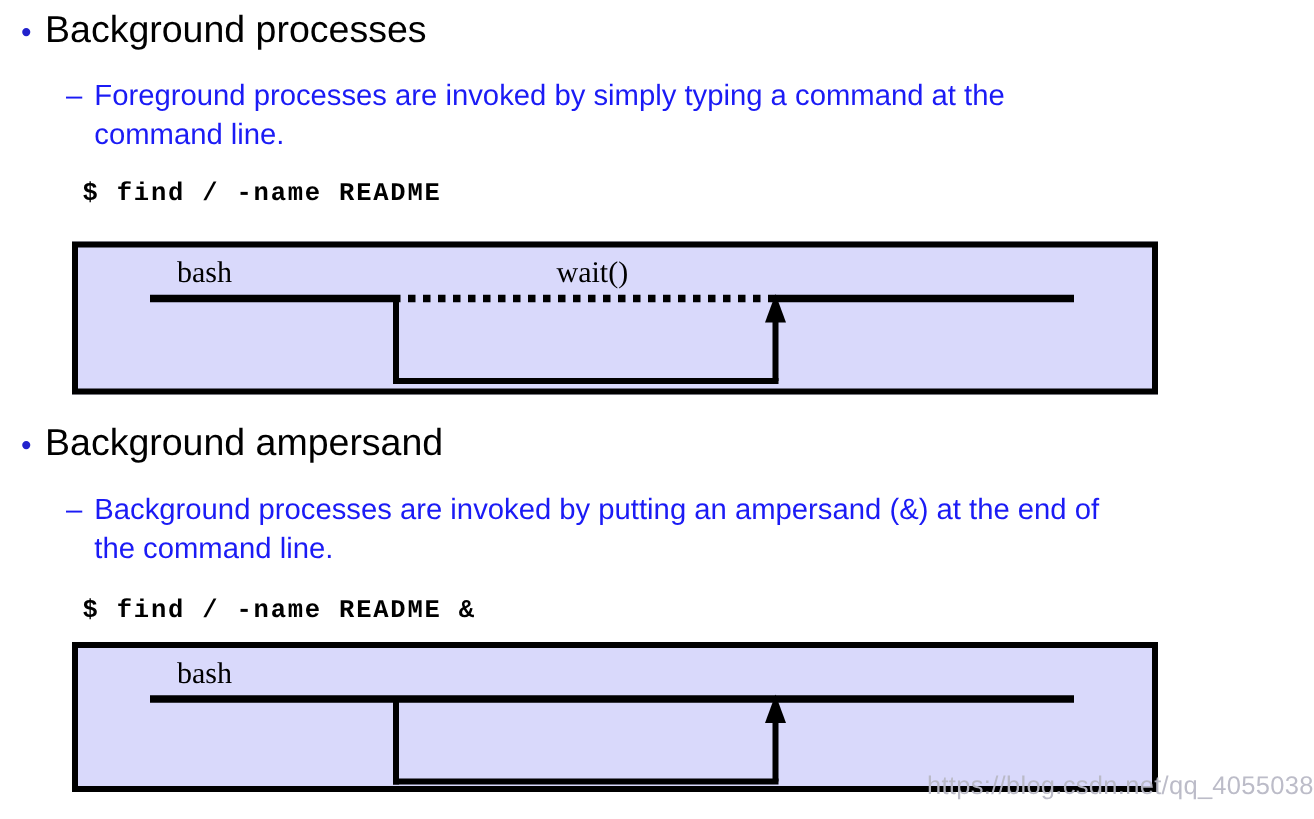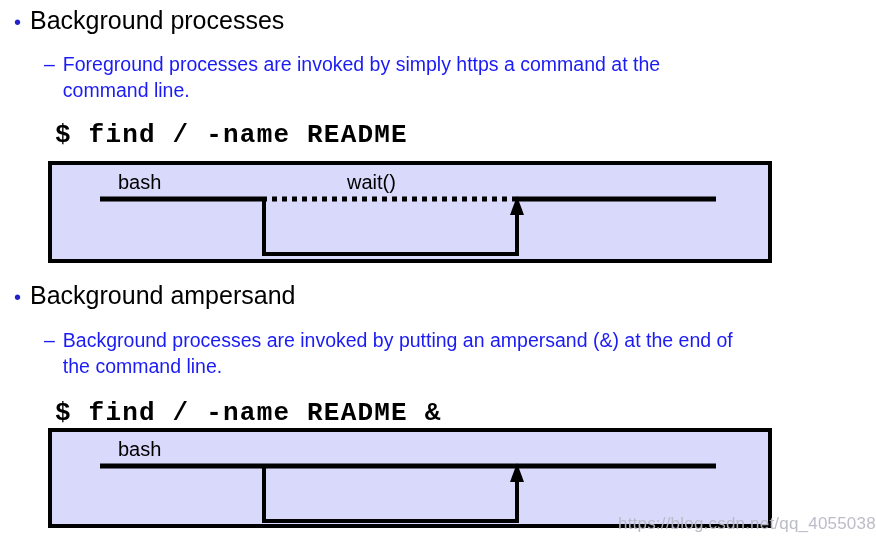--- a/index.html
+++ b/index.html
@@ -49,32 +49,33 @@
   }
   .bullet-l2 .l2-text {
     display: block;
   }
 
   
   .cmdline {
     position: absolute;
     font-family: "Liberation Mono", "DejaVu Sans Mono", monospace;
     font-weight: bold;
-    font-size: 26px;
+    font-size: 17px;
     letter-spacing: 1.2px;
     color: #000000;
     white-space: pre;
   }
 
   
   .diagram {
     position: absolute;
     background: #d9d9fb;
     border: 4px solid #000000;
     box-sizing: border-box;
+    font-family: Liberation Serif, serif;
   }
   .diagram svg {
     display: block;
     position: absolute;
     left: 0;
     top: 0;
   }
   .diag-label {
     position: absolute;
     font-size: 20px;
@@ -97,42 +98,42 @@
 </head>
 <body>
 
 <div class="bullet-l1" style="left:14px; top:7px;">
   <span class="dot">•</span>
   <span>Background processes</span>
 </div>
 
 <div class="bullet-l2" style="left:44px; top:52px;">
   <span class="dash">–</span>
-  <span class="l2-text">Foreground processes are invoked by simply https a command at the command line.</span>
+  <span class="l2-text">Foreground processes are invoked by simply typing a command at the command line.</span>
 </div>
 
 <div class="cmdline" style="left:55px; top:120px;">$ find / -name README</div>
 
 <div class="diagram" style="left:48px; top:161px; width:724px; height:102px;">
   <svg width="716" height="94" viewBox="0 0 716 94">
 
     <line x1="48" y1="34" x2="210" y2="34" stroke="#000000" stroke-width="5"></line>
 
     <line x1="210" y1="34" x2="465" y2="34" stroke="#000000" stroke-width="5" stroke-dasharray="5 5"></line>
 
     <line x1="465" y1="34" x2="664" y2="34" stroke="#000000" stroke-width="5"></line>
 
     <line x1="212" y1="34" x2="212" y2="91" stroke="#000000" stroke-width="4"></line>
     <line x1="210" y1="89" x2="467" y2="89" stroke="#000000" stroke-width="4"></line>
 
     <line x1="465" y1="89" x2="465" y2="44" stroke="#000000" stroke-width="4"></line>
     <polygon points="465,31 458,50 472,50" fill="#000000"></polygon>
   </svg>
   <div class="diag-label" style="left:66px; top:6px;">bash</div>
-  <div class="diag-label" style="left:295px; top:6px;">wait()</div>
+  <div class="diag-label" style="left:319px; top:6px;">wait()</div>
 </div>
 
 <div class="bullet-l1" style="left:14px; top:282px;">
   <span class="dot">•</span>
   <span>Background ampersand</span>
 </div>
 
 <div class="bullet-l2" style="left:44px; top:328px;">
   <span class="dash">–</span>
   <span class="l2-text">Background processes are invoked by putting an ampersand (&amp;) at the end of the command line.</span>

